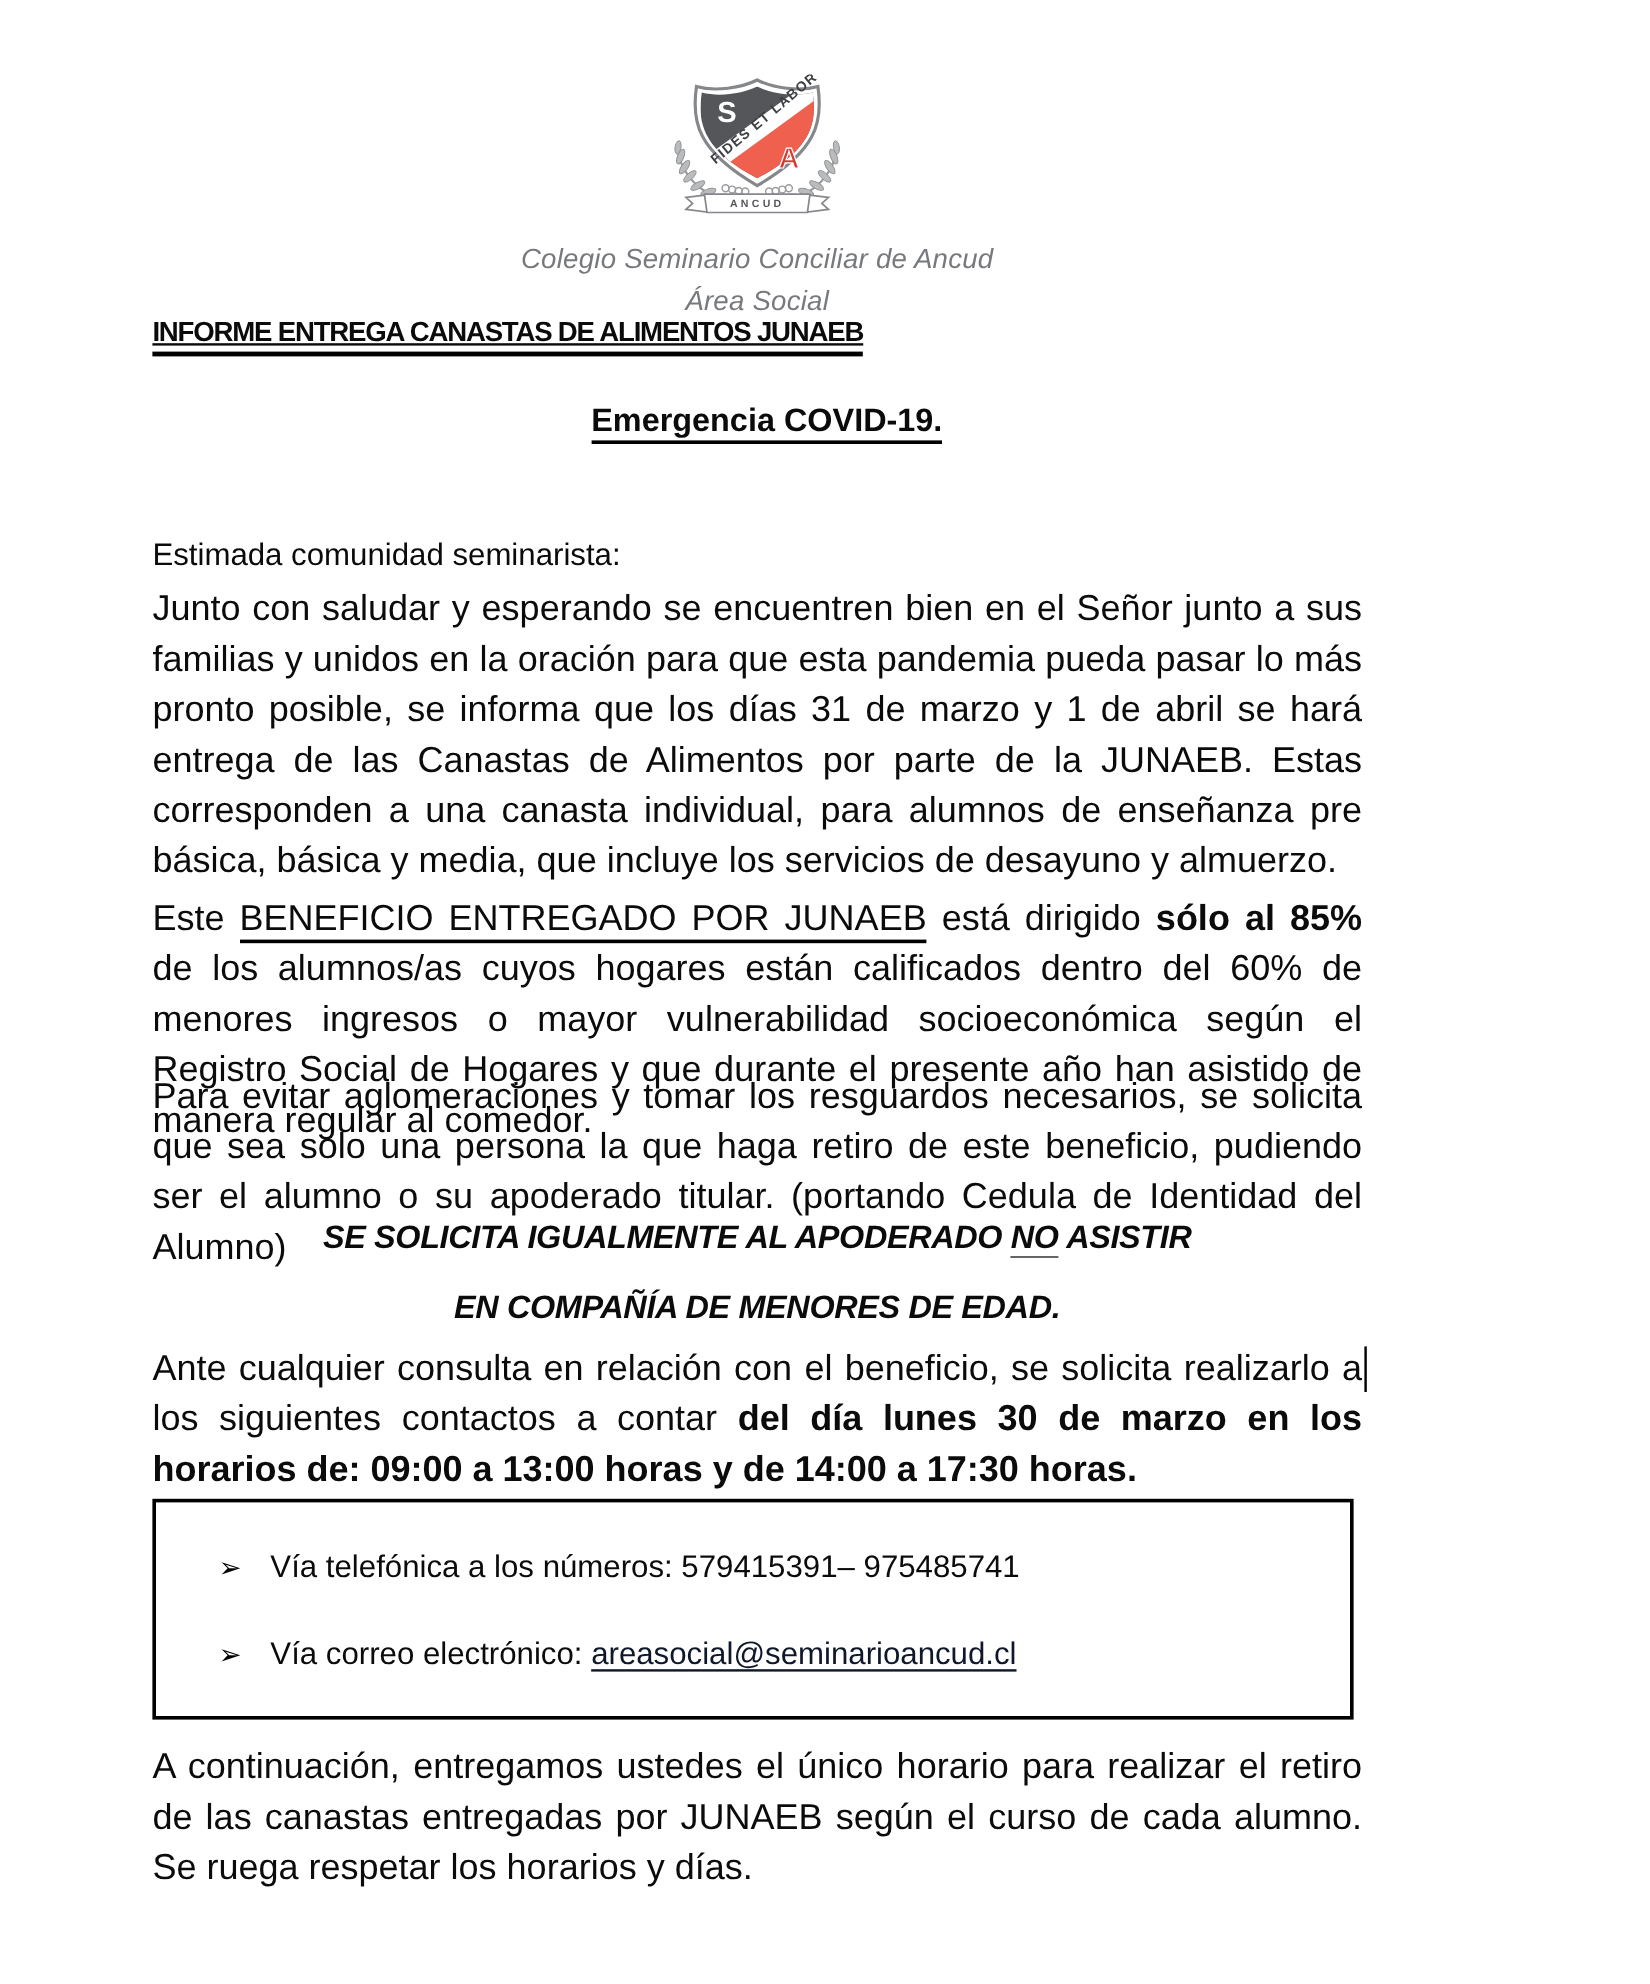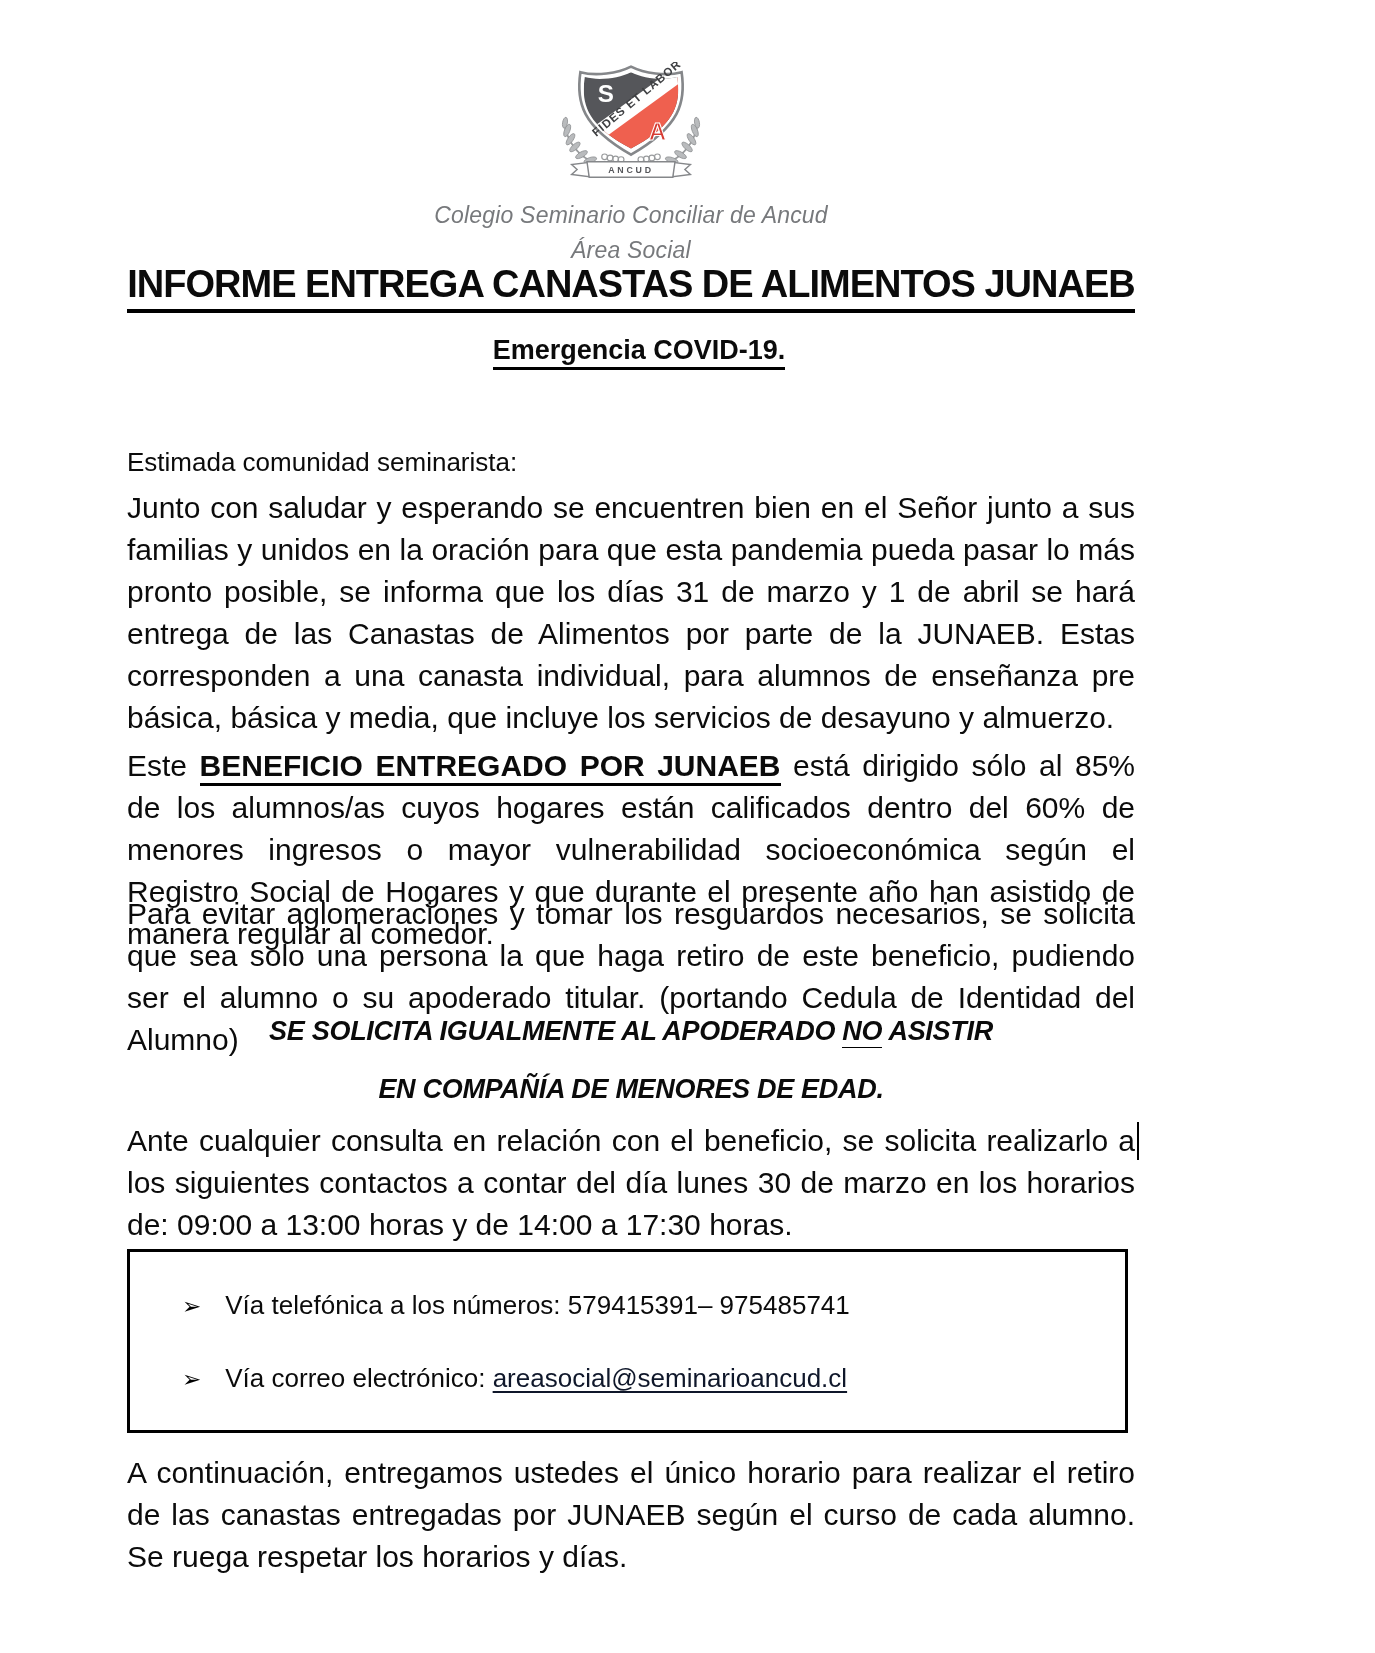--- a/index.html
+++ b/index.html
@@ -21,47 +21,47 @@
     color: #77797c;
     font-size: 23px;
     text-align: center;
     letter-spacing: 0.2px;
   }
   .school-line { top: 202px; }
   .area-line { top: 237px; }
 
   .doc-title {
     top: 263px;
-    text-align: center;
     font-weight: bold;
-    font-size: 38px;
+    font-size: 23px;
     letter-spacing: -1px;
     white-space: nowrap;
+    text-decoration: underline;
   }
   .doc-title .u { border-bottom: 4px solid #000; padding-bottom: 4px; }
 
   .doc-subtitle { top: 335px; text-align: center; font-weight: bold; font-size: 27px; }
   .doc-subtitle .u { border-bottom: 3px solid #000; padding-bottom: 2px; margin-left: 16px; }
 
   .body-par {
     font-size: 30px;
     line-height: 42px;
     text-align: justify;
     text-justify: inter-word;
   }
   .salutation { top: 447px; font-size: 26px; }
 
   .p1 { top: 487px; }
   .p2 { top: 745px; }
   .p3 { top: 893px; }
   .p5 { top: 1120px; }
   .p6 { top: 1452px; }
 
-  .b { font-weight: normal; }
-  .bu { font-weight: bold; border-bottom: 3px solid #000; padding-bottom: 1px; }
+  .b { font-weight: bold; }
+  .bu { font-weight: normal; border-bottom: 3px solid #000; padding-bottom: 1px; }
 
   .notice {
     text-align: center;
     font-weight: bold;
     font-style: italic;
     font-size: 27px;
     letter-spacing: -0.3px;
   }
   .notice-1 { top: 1016px; }
   .notice-2 { top: 1074px; }

